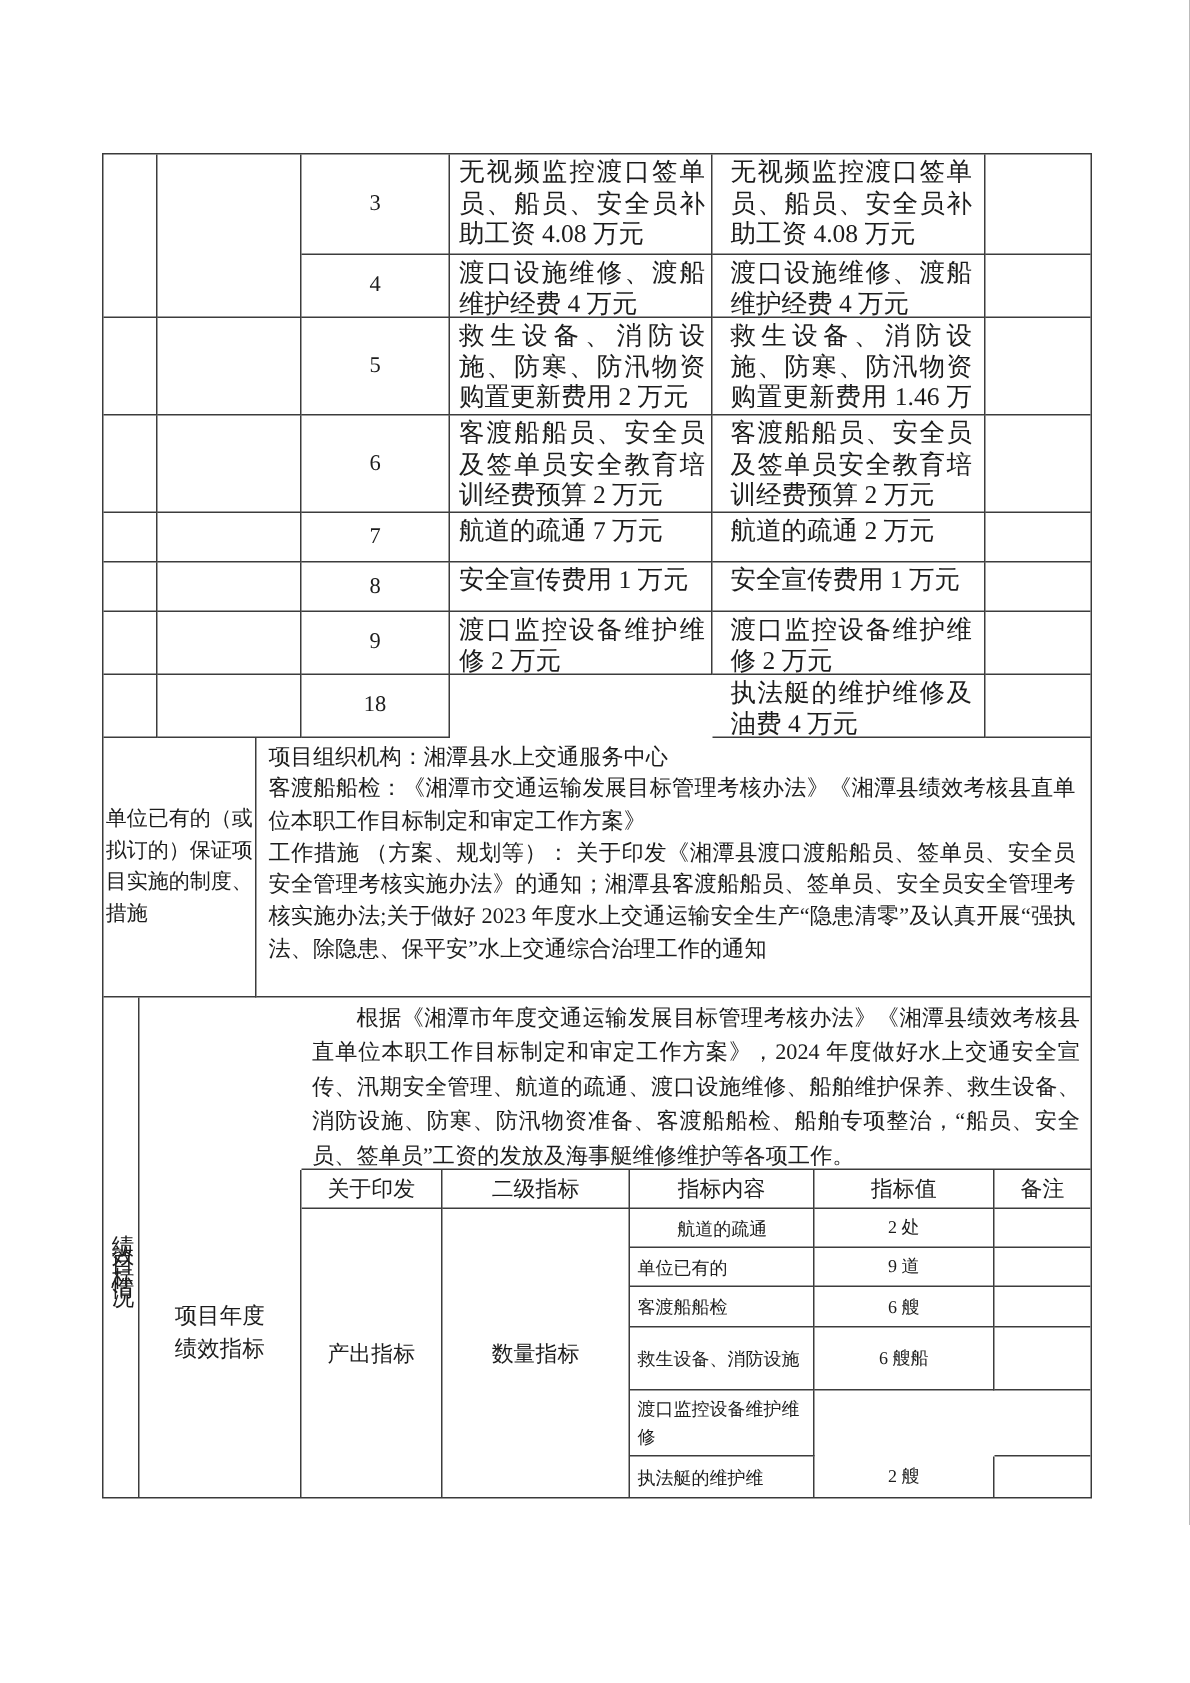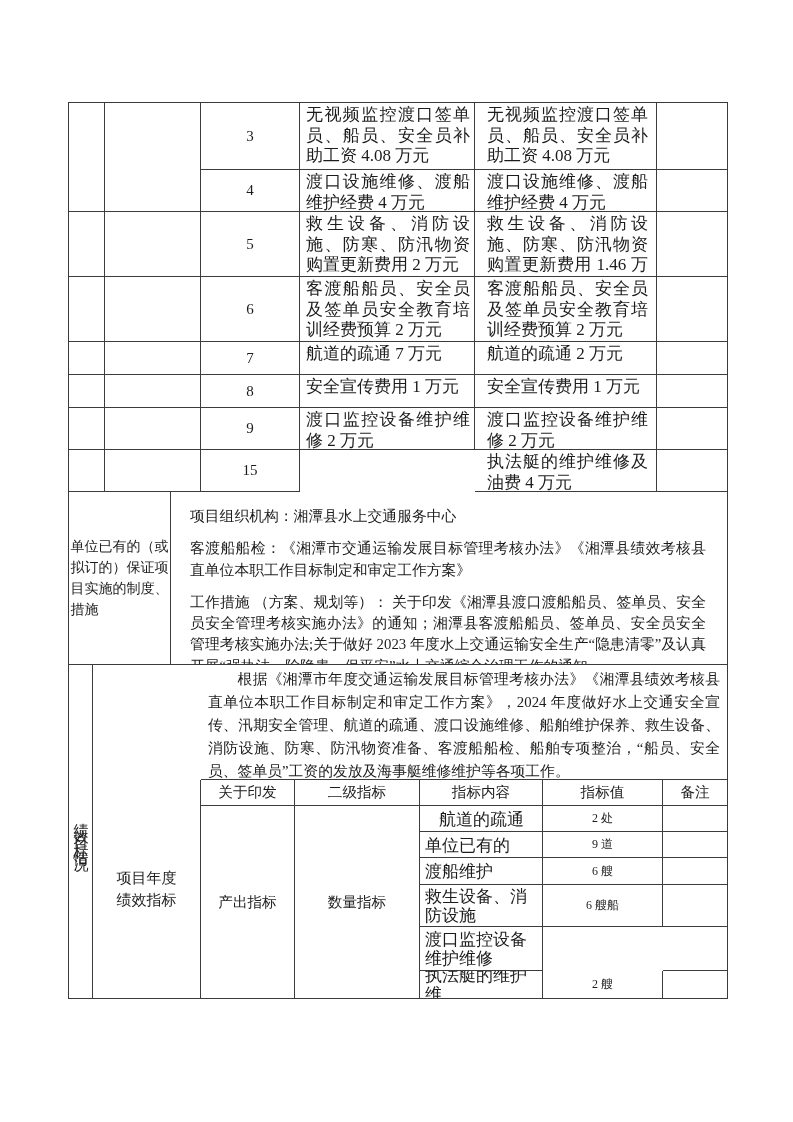--- a/index.html
+++ b/index.html
@@ -25,28 +25,28 @@
     overflow:hidden;
   }
   .nbr{border-right:none !important;}
   .nbb{border-bottom:none !important;}
   .cen{display:flex;align-items:center;justify-content:center;text-align:center;}
   .num{font-size:15px;}
   .btxt{font-size:17px;line-height:20.5px;text-align:justify;text-align-last:left;padding:2px 4px 0 6px;}
   .btxt2{padding:2px 8px 0 12px;}
   .mlabel-inner{width:7em;font-size:14px;line-height:21px;text-align:left;}
   .mbody{font-size:14.8px;line-height:21.3px;padding:3px 10px 0 8px;}
-  .mbody p{margin:11px;text-align:justify;text-align-last:left;}
+  .mbody p{margin:0;text-align:justify;text-align-last:left;}
   .vlabel{font-size:15px;writing-mode:vertical-rl;text-orientation:upright;
           letter-spacing:7px;}
   .blabel{font-size:15px;line-height:22px;white-space:pre-line;}
   .goal{font-size:14.8px;line-height:23px;padding:3px 7px 0 7px;text-align:justify;text-align-last:left;}
   .goal p{margin:0;text-indent:2em;}
   .hdr{font-size:14.6px;}
-  .icontent{font-size:17px;line-height:19px;display:flex;align-items:center;
+  .icontent{font-size:12px;line-height:19px;display:flex;align-items:center;
             text-align:left;padding:1px 4px 0 5px;}
   .ival{font-size:12px;}
 </style>
 </head>
 <body>
 
 <div class="sheet">
   <div class="tbl">
 
     <div class="sec1">
@@ -95,21 +95,21 @@
       <div class="cen num" style="grid-area:6/3/7/4">8</div>
       <div class="btxt" style="grid-area:6/4/7/5">安全宣传费用 1 万元</div>
       <div class="btxt btxt2" style="grid-area:6/5/7/6">安全宣传费用 1 万元</div>
       <div class="nbr" style="grid-area:6/6/7/7"></div>
 
       <div class="cen num" style="grid-area:7/3/8/4">9</div>
       <div class="btxt" style="grid-area:7/4/8/5">渡口监控设备维护维修 2 万元</div>
       <div class="btxt btxt2" style="grid-area:7/5/8/6">渡口监控设备维护维修 2 万元</div>
       <div class="nbr" style="grid-area:7/6/8/7"></div>
 
-      <div class="cen num" style="grid-area:8/3/9/4">15</div>
+      <div class="cen num" style="grid-area:8/3/9/4">18</div>
       <div class="btxt btxt2" style="grid-area:8/5/9/6">执法艇的维护维修及油费 4 万元</div>
       <div class="nbr" style="grid-area:8/6/9/7"></div>
     </div>
 
     <div class="sec2">
       <div class="cen">
         <span class="mlabel-inner">单位已有的（或拟订的）保证项目实施的制度、措施</span>
       </div>
       <div class="mbody nbr">
         <p>项目组织机构：湘潭县水上交通服务中心</p>
@@ -140,21 +140,21 @@
           <div class="cen hdr nbb" style="grid-area:2/2/8/3">数量指标</div>
 
           <div class="icontent" style="grid-area:2/3/3/4;justify-content:center;">航道的疏通</div>
           <div class="cen ival" style="grid-area:2/4/3/5">2 处</div>
           <div class="nbr" style="grid-area:2/5/3/6"></div>
 
           <div class="icontent" style="grid-area:3/3/4/4">单位已有的</div>
           <div class="cen ival" style="grid-area:3/4/4/5">9 道</div>
           <div class="nbr" style="grid-area:3/5/4/6"></div>
 
-          <div class="icontent" style="grid-area:4/3/5/4">渡船维护</div>
+          <div class="icontent" style="grid-area:4/3/5/4">客渡船船检</div>
           <div class="cen ival" style="grid-area:4/4/5/5">6 艘</div>
           <div class="nbr" style="grid-area:4/5/5/6"></div>
 
           <div class="icontent" style="grid-area:5/3/6/4">救生设备、消防设施</div>
           <div class="cen ival" style="grid-area:5/4/6/5">6 艘船</div>
           <div class="nbr" style="grid-area:5/5/6/6"></div>
 
           <div class="icontent" style="grid-area:6/3/7/4">渡口监控设备维护维修</div>
           <div class="nbr" style="grid-area:6/5/7/6"></div>
 

